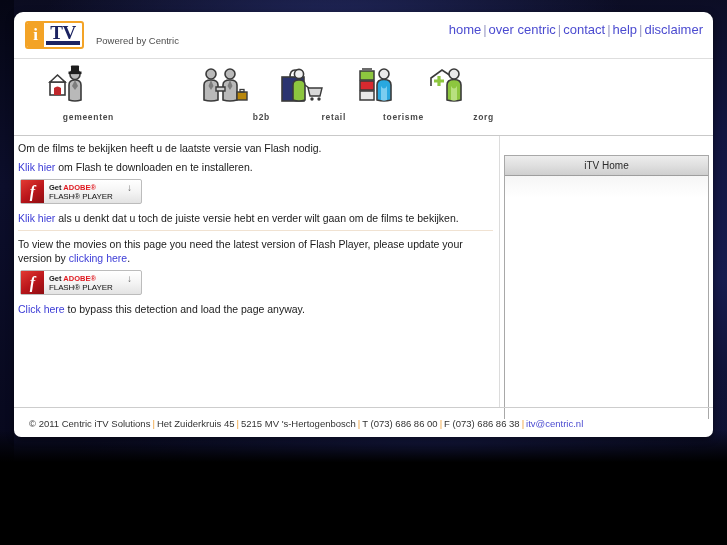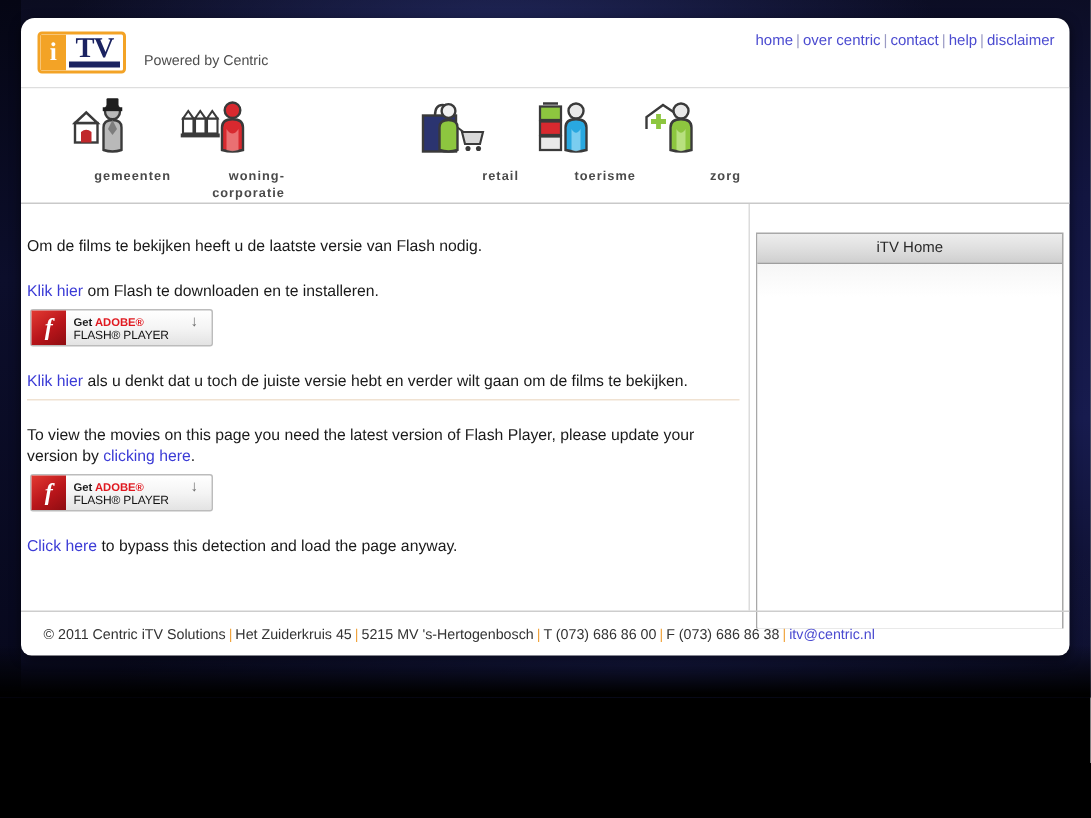--- a/index.html
+++ b/index.html
@@ -115,21 +115,21 @@
     position: absolute;
     left: 82px;
     top: 23px;
     font-size: 9.5px;
     color: #4d4d4d;
   }
   #topnav {
     position: absolute;
     right: 10px;
     top: 10px;
-    font-size: 10px;
+    font-size: 13px;
     color: #8a8ab5;
     white-space: nowrap;
   }
   #topnav a {
     color: #4b4bd0;
     text-decoration: none;
   }
   #topnav .sep { color: #9b9bc4; padding: 0 2px; }
 
   
@@ -169,21 +169,21 @@
   #content {
     position: absolute;
     left: 0; top: 0;
     width: 486px;
     height: 271px;
     padding: 5px 6px 0 4px;
     box-sizing: border-box;
     border-right: 1px solid #dcdcdc;
   }
   #content p {
-    margin: 16px 0 5px 0;
+    margin: 0 0 5px 0;
     font-size: 10.5px;
     color: #1a1a1a;
     line-height: 14px;
   }
   #content a { color: #3b3bd6; text-decoration: none; }
   .rule-divider {
     height: 1px;
     background: #f0e2d2;
     margin: 5px 0 6px 0;
   }
@@ -318,41 +318,37 @@
           <ellipse cx="33" cy="10.5" rx="5" ry="5" fill="#b9b9b9" stroke="#3a3a3a" stroke-width="1.6"></ellipse>
           <rect x="26.5" y="7.5" width="13" height="2.6" fill="#1e1e1e"></rect>
           <rect x="29" y="1.5" width="8" height="7" rx="0.8" fill="#1e1e1e"></rect>
           <path d="M27 21 Q27 16 33 16 Q39 16 39 21 L39 36 Q33 38 27 36 Z" fill="#b9b9b9" stroke="#3a3a3a" stroke-width="1.6"></path>
           <path d="M33 16 L30 22 L33 26 L36 22 Z" fill="#7d7d7d"></path>
         </svg>
       </div>
       <div class="caption">gemeenten</div>
     </div>
 
-    <div class="navitem" style="left:84px;">
+
+    <div class="navitem" style="left:164px;">
       <div class="glyph">
-        <svg width="54" height="45" viewBox="0 0 54 45">
-          <g stroke="#3a3a3a" stroke-width="1.4" fill="#fff">
-            <rect x="5" y="15" width="7" height="10"></rect>
-              <path d="M5 15 L8.5 10 L12 15 Z"></path>
-            <rect x="13" y="15" width="7" height="10"></rect>
-              <path d="M13 15 L16.5 10 L20 15 Z"></path>
-            <rect x="21" y="15" width="7" height="10"></rect>
-              <path d="M21 15 L24.5 10 L28 15 Z"></path>
-          </g>
-          <rect x="3.5" y="25" width="26" height="2.6" fill="#3a3a3a"></rect>
-          <ellipse cx="38" cy="9.5" rx="5.2" ry="5.2" fill="#d8292f" stroke="#3a3a3a" stroke-width="1.6"></ellipse>
-          <path d="M31 21 Q31 15.5 38 15.5 Q45 15.5 45 21 L45 36 Q38 38 31 36 Z" fill="#d8292f" stroke="#3a3a3a" stroke-width="1.6"></path>
-          <path d="M34 22 Q38 28 42 22 L42 36 Q38 37.5 34 36 Z" fill="#f0888a" opacity="0.75"></path>
+        <svg width="56" height="45" viewBox="0 0 56 45">
+          <ellipse cx="15" cy="10" rx="5" ry="5" fill="#b9b9b9" stroke="#3a3a3a" stroke-width="1.6"></ellipse>
+          <path d="M8 21 Q8 16 15 16 Q22 16 22 21 L22 36 Q15 38 8 36 Z" fill="#b9b9b9" stroke="#3a3a3a" stroke-width="1.6"></path>
+          <path d="M15 16 L12.5 22 L15 26 L17.5 22 Z" fill="#7d7d7d"></path>
+          <ellipse cx="34" cy="10" rx="5" ry="5" fill="#b9b9b9" stroke="#3a3a3a" stroke-width="1.6"></ellipse>
+          <path d="M27 21 Q27 16 34 16 Q41 16 41 21 L41 36 Q34 38 27 36 Z" fill="#b9b9b9" stroke="#3a3a3a" stroke-width="1.6"></path>
+          <path d="M34 16 L31.5 22 L34 26 L36.5 22 Z" fill="#7d7d7d"></path>
+          <path d="M20 23 L29 23 L29 27 L20 27 Z" fill="#cfcfcf" stroke="#3a3a3a" stroke-width="1.4"></path>
+          <rect x="41" y="28" width="10" height="8" fill="#b8860b" stroke="#3a3a3a" stroke-width="1.4"></rect>
+          <rect x="44" y="25.5" width="4" height="2.5" fill="none" stroke="#3a3a3a" stroke-width="1.3"></rect>
         </svg>
       </div>
-      <div class="caption" style="white-space:pre-line;">woning-
-corporatie</div>
-    </div>
-
+      <div class="caption">b2b</div>
+    </div>
 
     <div class="navitem" style="left:240px;">
       <div class="glyph">
         <svg width="56" height="45" viewBox="0 0 56 45">
           <path d="M18 13 Q18 6 23 6 Q28 6 28 11" fill="none" stroke="#3a3a3a" stroke-width="1.6"></path>
           <rect x="10" y="13" width="22" height="24" fill="#2b3470" stroke="#3a3a3a" stroke-width="1.6"></rect>
           <ellipse cx="27" cy="10" rx="4.6" ry="4.6" fill="#f0f0f0" stroke="#3a3a3a" stroke-width="1.6"></ellipse>
           <path d="M21 21 Q21 16 27 16 Q33 16 33 21 L33 36 Q27 38 21 36 Z" fill="#8dc63f" stroke="#3a3a3a" stroke-width="1.6"></path>
           <path d="M36 24 L50 24 L48 32 L38 32 Z" fill="#d8d8d8" stroke="#3a3a3a" stroke-width="1.4"></path>
           <path d="M33 21 L37 24" stroke="#3a3a3a" stroke-width="1.4" fill="none"></path>

